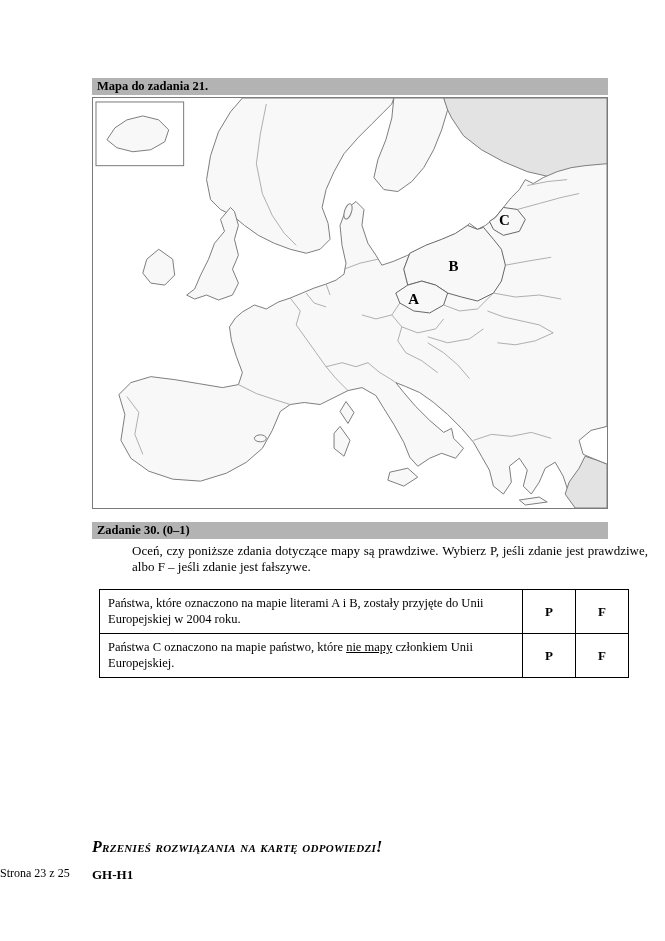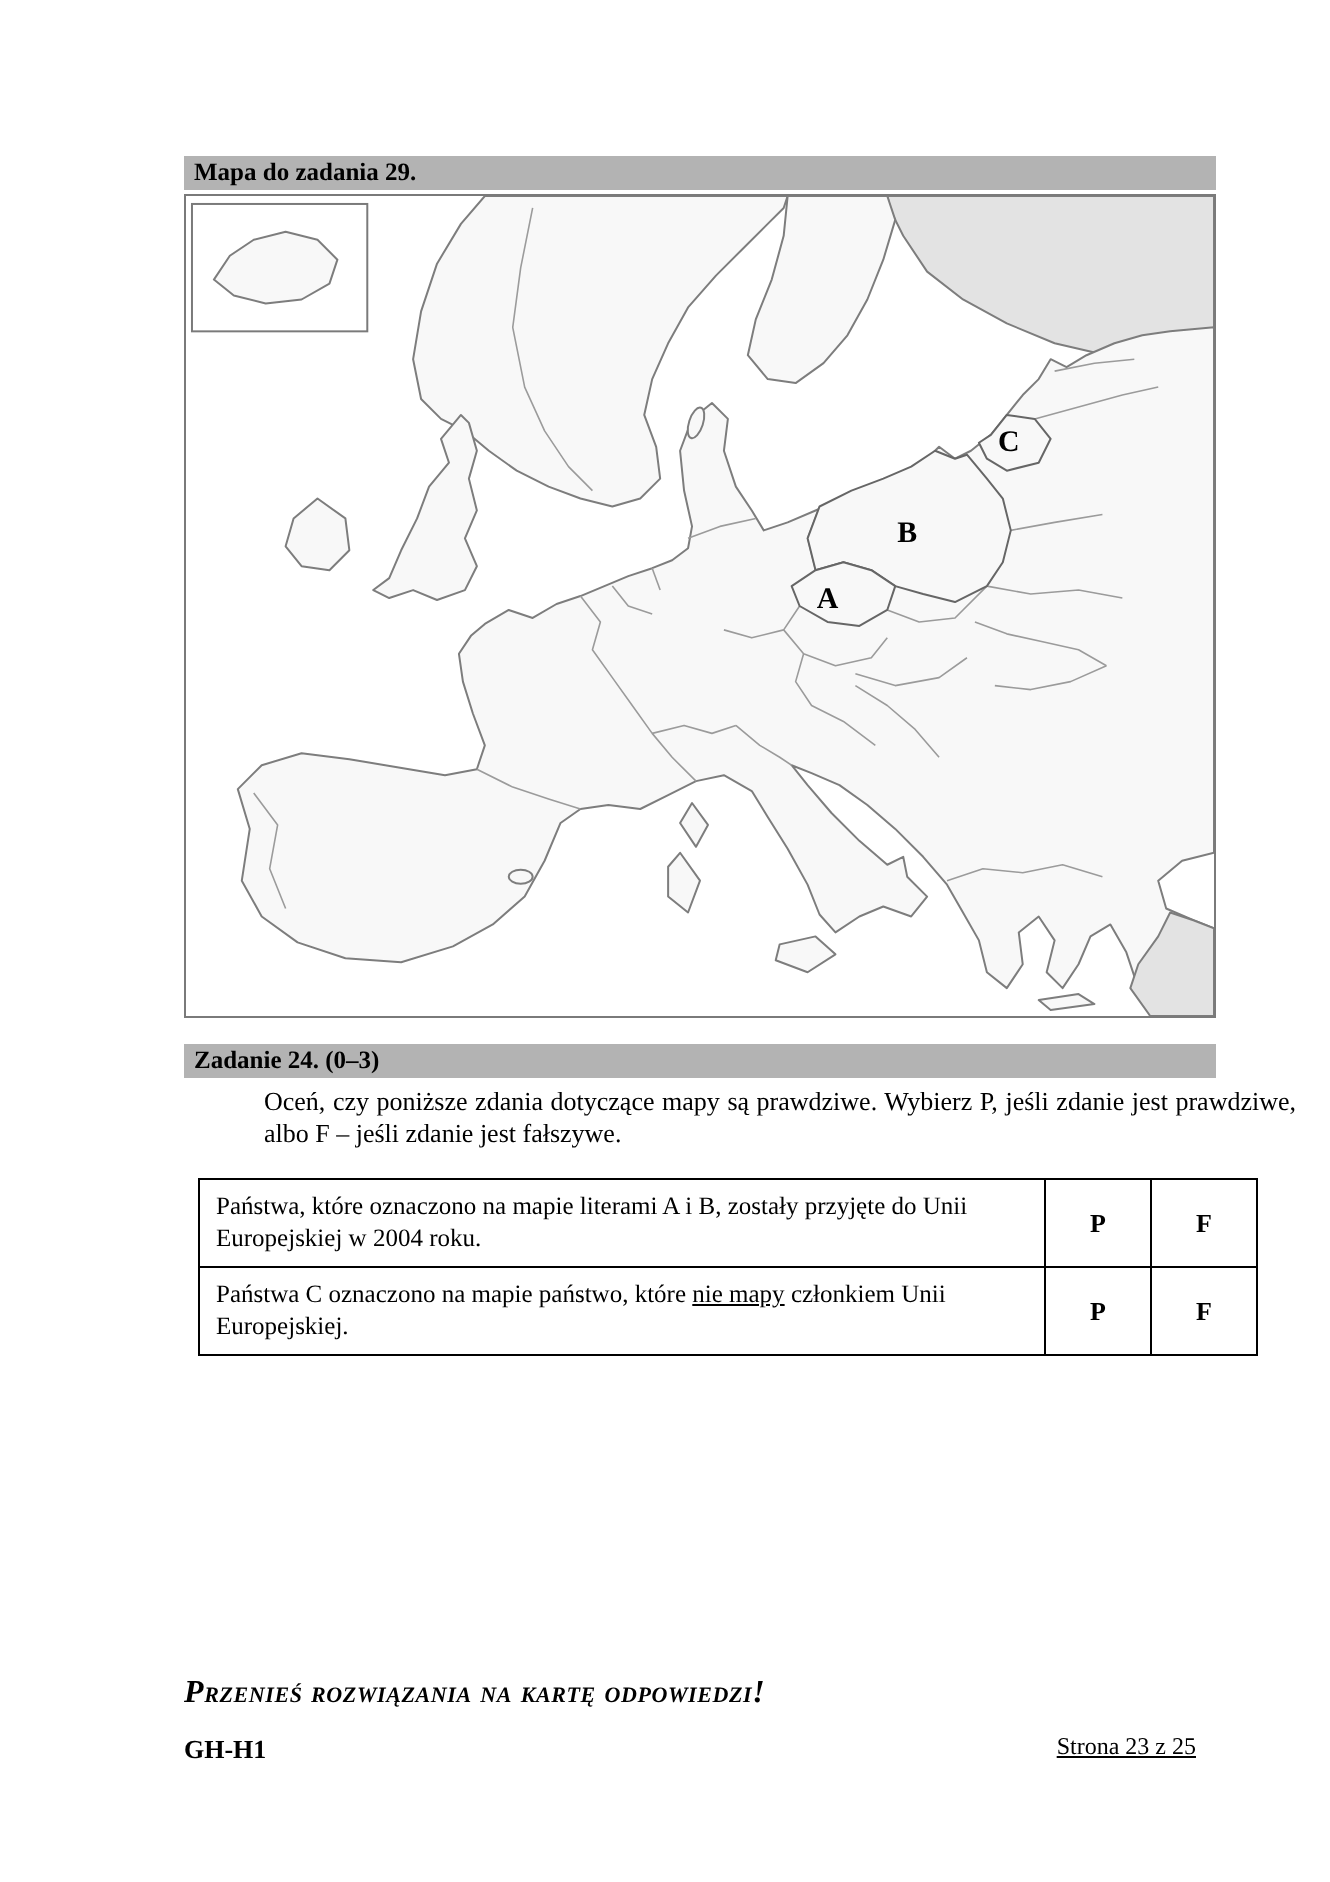--- a/index.html
+++ b/index.html
@@ -36,29 +36,29 @@
   }
   .qtable td{border:1px solid #000;padding:6px 8px;vertical-align:middle;}
   .qtable td.opt{width:36px;text-align:center;font-weight:bold;font-size:13px;}
   .u{text-decoration:underline;}
   .transfer{
     position:absolute;left:92px;top:838px;
     font-style:italic;font-weight:bold;font-variant:small-caps;
     font-size:16px;letter-spacing:0.3px;
   }
   .exam-code{position:absolute;left:92px;top:867px;font-weight:bold;font-size:13px;}
-  .page-number{position:absolute;left:0;top:866px;width:598px;text-align:right;font-size:12px;text-decoration:underline;}
+  .page-number{position:absolute;left:0;top:866px;width:598px;text-align:left;font-size:12px;}
 </style>
 </head>
 <body>
 
 <div class="page">
 
   <div class="gray-bar" id="map-bar">
-    <span>Mapa do zadania 29.</span>
+    <span>Mapa do zadania 21.</span>
   </div>
 
   <div class="map-frame">
     <svg viewBox="0 0 516 412" preserveAspectRatio="none">
 
       <path class="shade" d="M 352,0 L 516,0 L 516,88 L 488,84 L 462,80 L 436,74 L 412,64 L 390,52 L 372,38 L 360,20 L 354,8 Z"></path>
 
       <path class="land" d="M 150,0 L 138,14 L 126,34 L 118,58 L 114,82 L 118,102 L 128,112 L 140,118 L 152,128 L 166,138 L 182,146 L 198,152 L 214,156 L 228,152 L 238,142 L 236,126 L 230,110 L 234,92 L 242,74 L 252,56 L 266,40 L 280,26 L 292,14 L 300,6 L 302,0 Z"></path>
       <polyline class="border" points="174,6 168,36 164,66 170,96 180,118 192,136 204,148"></polyline>
 
@@ -120,21 +120,21 @@
       <rect class="inset" x="3" y="4" width="88" height="64"></rect>
       <path class="land" d="M 14,42 L 22,30 L 34,22 L 50,18 L 66,22 L 76,32 L 72,44 L 58,52 L 40,54 L 24,50 Z"></path>
 
       <text class="map-label" x="322" y="207">A</text>
       <text class="map-label" x="362" y="174">B</text>
       <text class="map-label" x="413" y="128">C</text>
     </svg>
   </div>
 
   <div class="gray-bar" id="task-bar">
-    <span>Zadanie 24. (0–3)</span>
+    <span>Zadanie 30. (0–1)</span>
   </div>
 
   <div class="instruction">Oceń, czy poniższe zdania dotyczące mapy są prawdziwe. Wybierz P, jeśli zdanie jest prawdziwe, albo F – jeśli zdanie jest fałszywe.</div>
 
   <table class="qtable">
     <tbody>
       <tr>
         <td>
           <span>Państwa, które oznaczono na mapie literami A i B, zostały przyjęte do Unii Europejskiej w 2004 roku.</span>
         </td>

